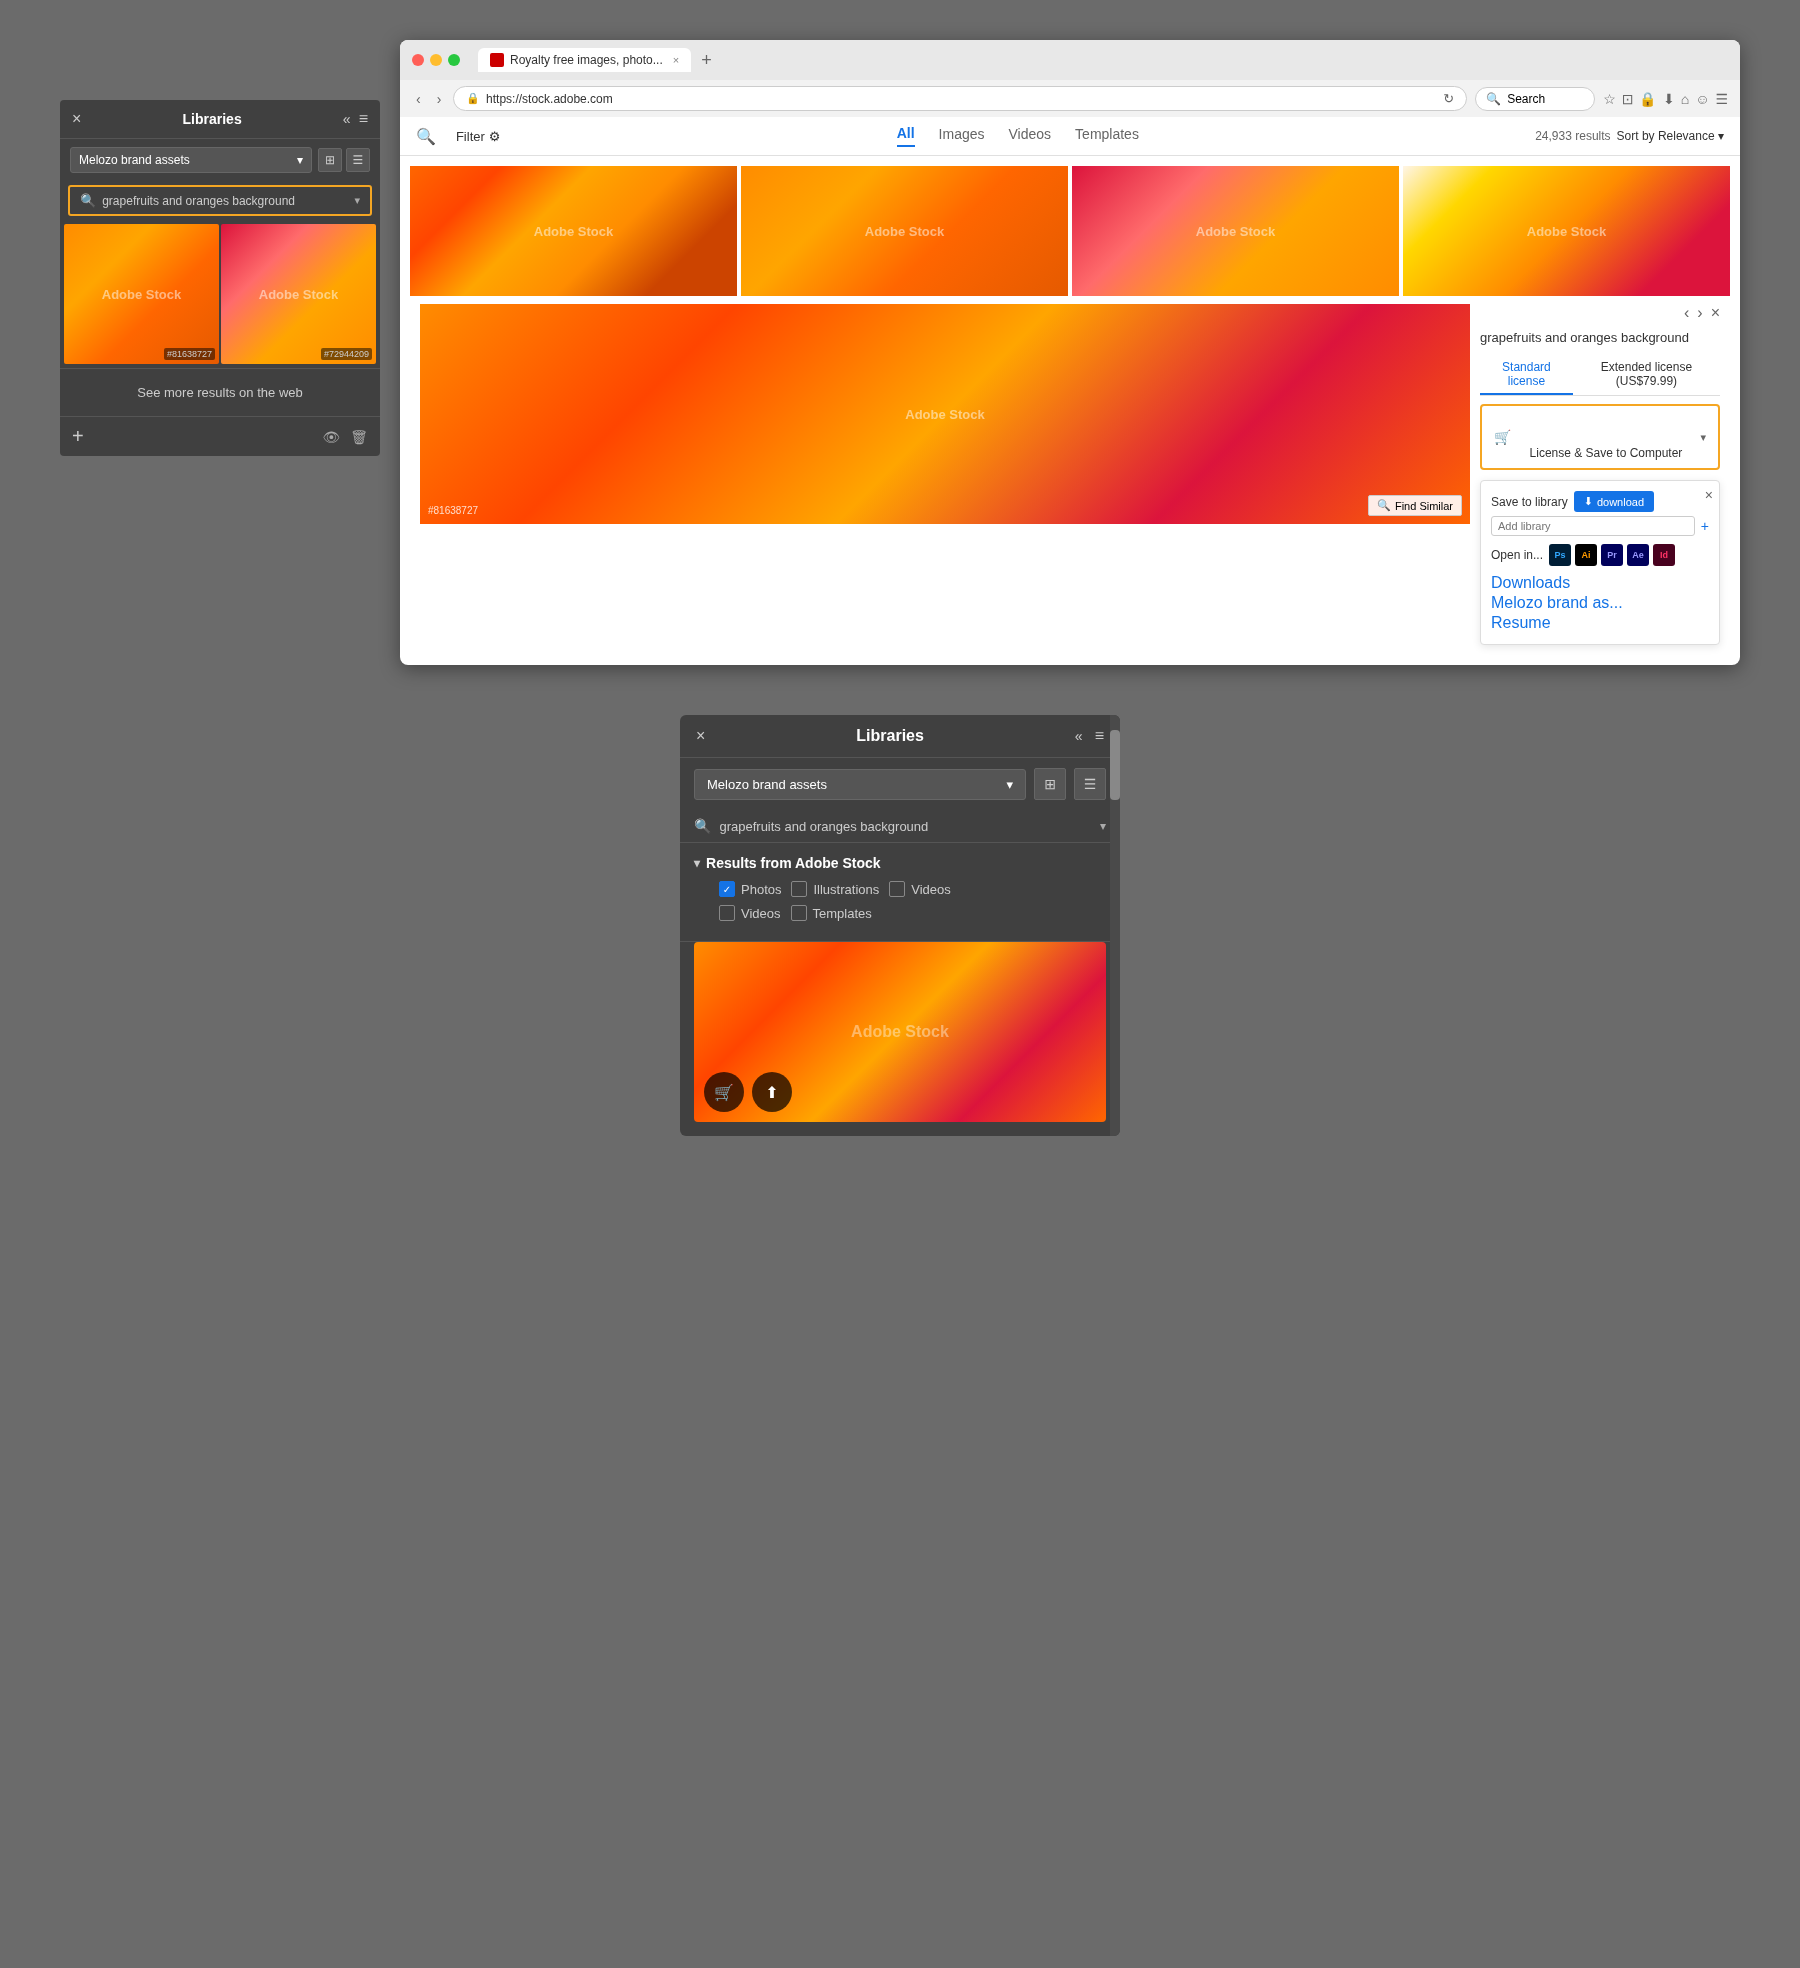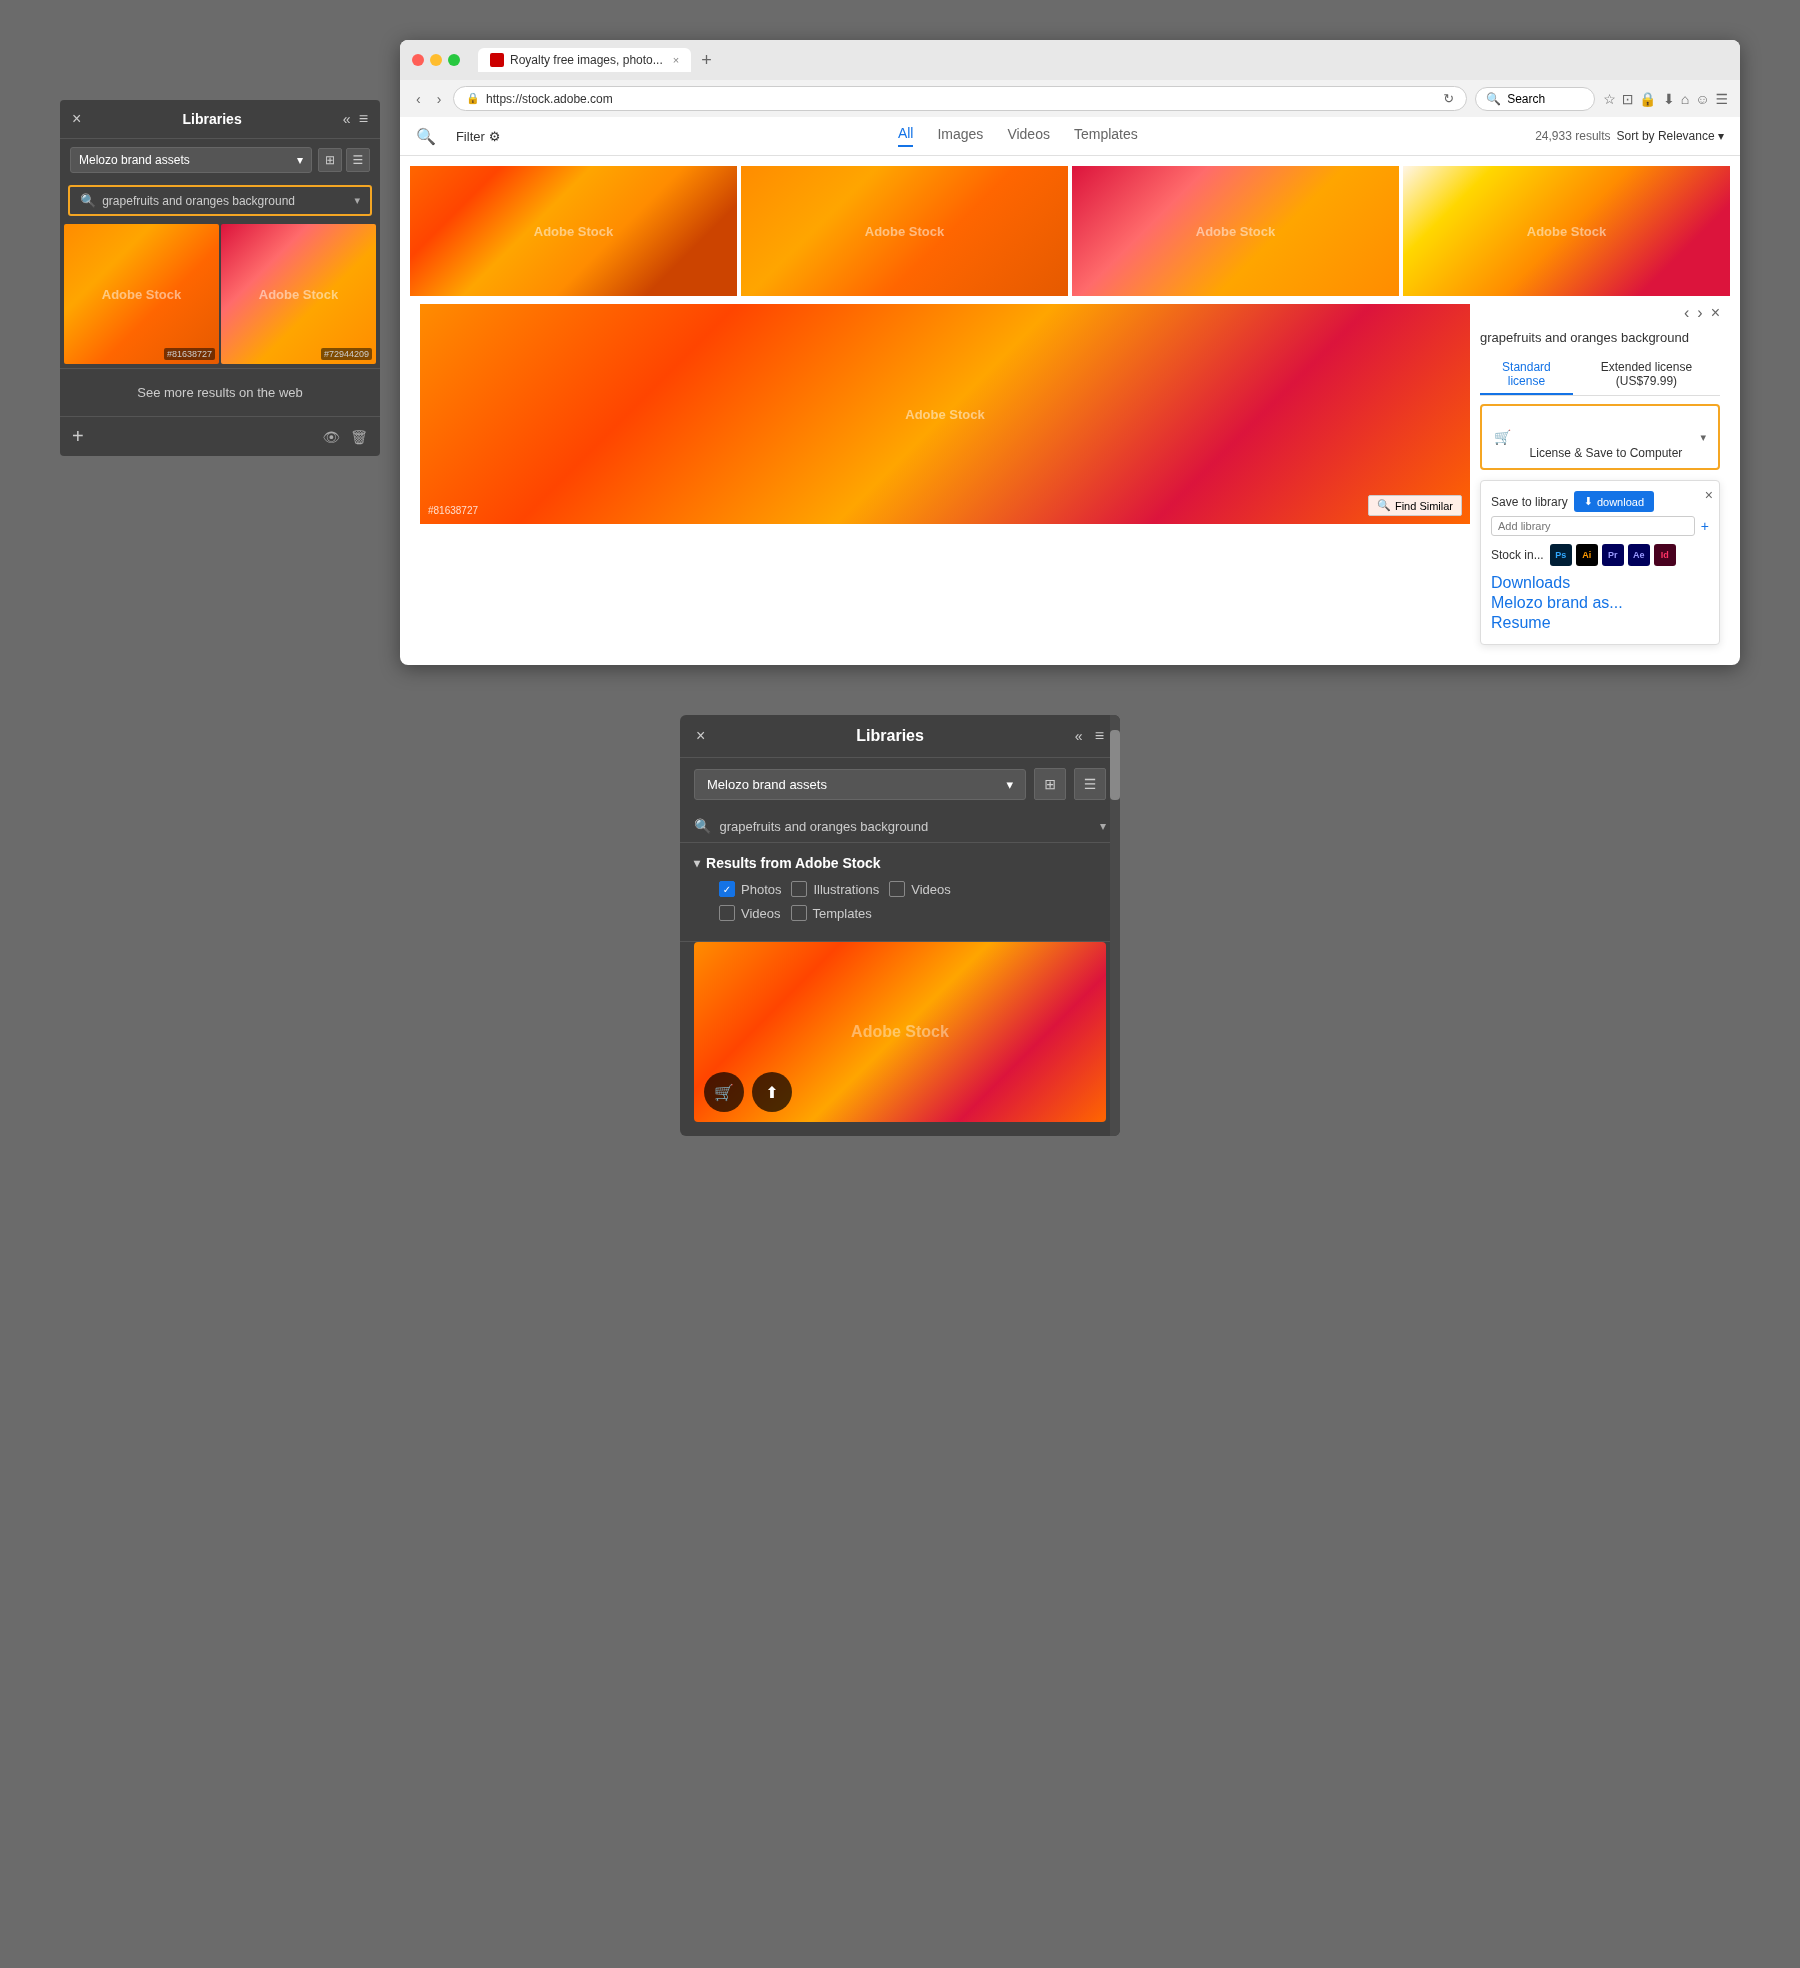--- a/index.html
+++ b/index.html
@@ -393,21 +393,21 @@
       color: #666;
       cursor: pointer;
       padding-bottom: 4px;
       background: none;
       border: none;
     }
 
     .stock-tab.active {
       color: #1473e6;
       border-bottom: 2px solid #1473e6;
-      font-weight: 400;
+      font-weight: 700;
       text-align: center;
     }
 
     .stock-results-info {
       font-size: 12px;
       color: #666;
       display: flex;
       align-items: center;
       gap: 6px;
     }
@@ -1074,21 +1074,21 @@
               <button class="download-btn">
                 <span>⬇</span>
                 <span>download</span>
               </button>
             </div>
             <div style="display:flex;align-items:center;gap:6px;margin-bottom:8px;">
               <input class="add-library-input" type="text" style="flex: 1 1 0%; border: 1px solid rgb(204, 204, 204); border-radius: 3px; padding: 3px 6px; font-size: 11px; color: rgb(170, 170, 170);" placeholder="Add library">
               <span class="add-plus">+</span>
             </div>
             <div class="open-in-row">
-              <span class="open-in-label">Stock in...</span>
+              <span class="open-in-label">Open in...</span>
               <div class="app-icons">
                 <div class="app-icon app-ps">Ps</div>
                 <div class="app-icon app-ai">Ai</div>
                 <div class="app-icon app-pr">Pr</div>
                 <div class="app-icon app-ae">Ae</div>
                 <div class="app-icon app-id">Id</div>
               </div>
             </div>
             <div class="save-links">
               <a class="save-link" href="#">Downloads</a>

